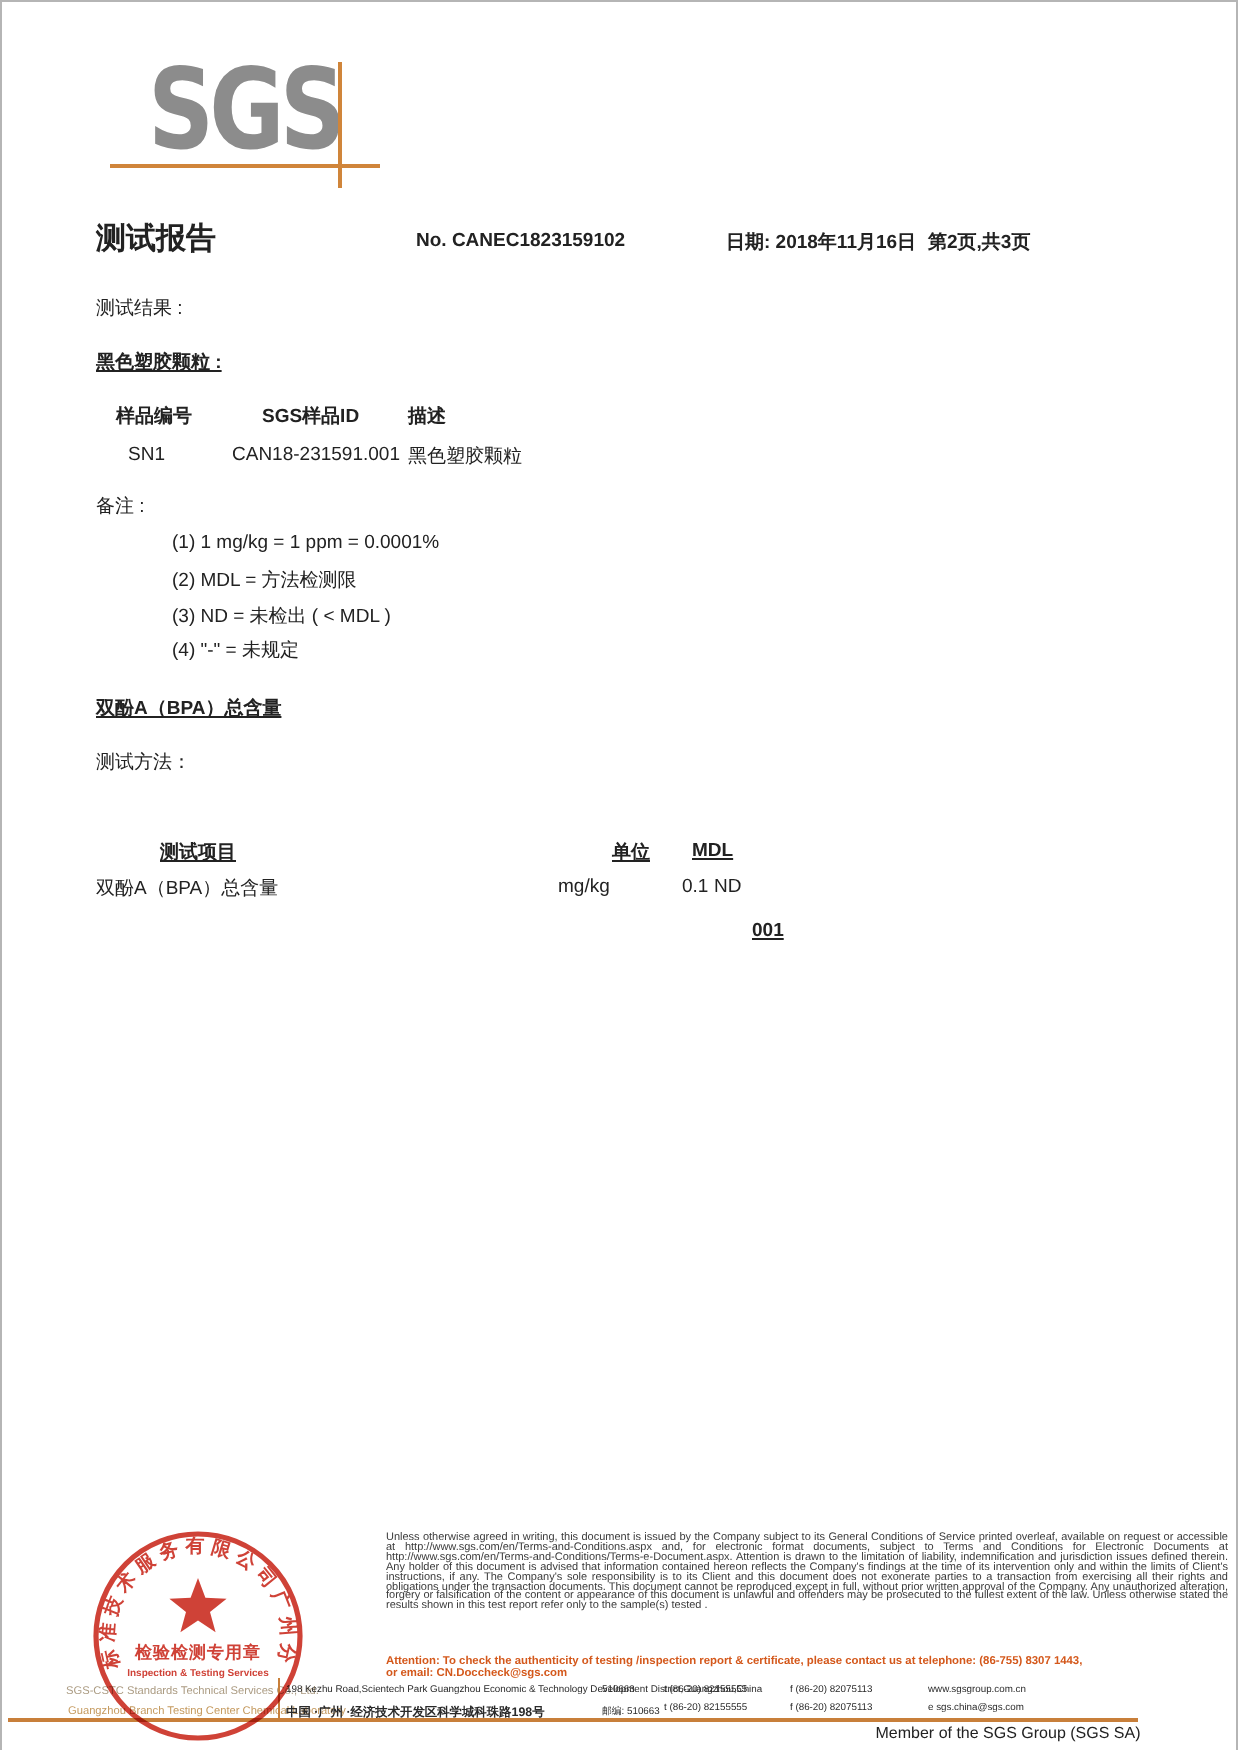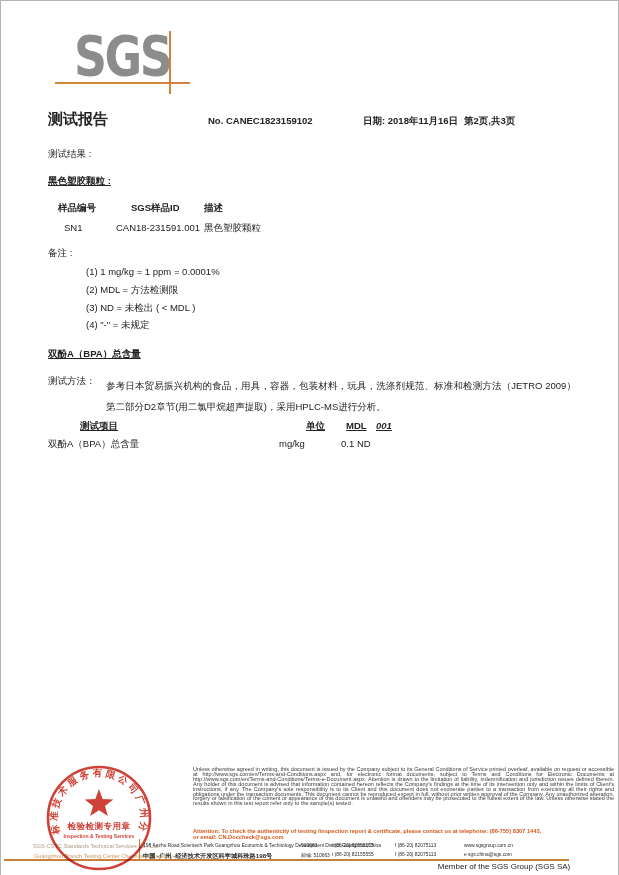--- a/index.html
+++ b/index.html
@@ -31,21 +31,21 @@
   .st-r0{left:63px;} .st-r1{left:115px;} .st-r2{left:203px;}
   .lbl-notes{left:47px;top:246px;}
   .note{left:85px;}
   .note0{top:265px;} .note1{top:283px;} .note2{top:301px;} .note3{top:318px;}
   .bpa-title{left:47px;top:347px;font-weight:bold;text-decoration:underline;}
   .lbl-method{left:47px;top:374px;}
   .method-text{left:105px;top:374px;width:470px;white-space:normal;line-height:21px;
     font-size:9.5px;color:#222;text-align:justify;}
   .rt-h{top:419px;font-weight:bold;text-decoration:underline;padding-left:27px;}
   .rt-h0{left:52px;} .rt-h1{left:278px;} .rt-h2{left:318px;}
-  .rt-h3{left:348px;font-style:italic;}
+  .rt-h3{left:348px;margin-top:40px;}
   .rt-r{top:437px;}
   .rt-r0{left:47px;} .rt-r1{left:278px;} .rt-r2{left:322px;margin-left:18px;} .rt-r3{left:356px;}
   
   .company{font-size:5.6px;line-height:6px;}
   .company1{left:32px;top:842px;color:#ab9b82;}
   .company2{left:33px;top:852px;color:#c59a5f;}
   .disclaimer{left:192px;top:766px;width:421px;white-space:normal;
     font-size:5.5px;line-height:4.9px;text-align:justify;color:#3b3b3b;}
   .attn{color:#d4581b;font-weight:bold;font-size:5.7px;}
   .attn1{left:192px;top:827px;}
@@ -85,21 +85,20 @@
   <div class="abs body-t st-r st-r2">黑色塑胶颗粒</div>
 
   <div class="abs body-t lbl-notes">备注 :</div>
   <div class="abs body-t note note0">(1) 1 mg/kg = 1 ppm = 0.0001%</div>
   <div class="abs body-t note note1">(2) MDL = 方法检测限</div>
   <div class="abs body-t note note2">(3) ND = 未检出 ( &lt; MDL )</div>
   <div class="abs body-t note note3">(4) "-" = 未规定</div>
 
   <div class="abs body-t bpa-title">双酚A（BPA）总含量</div>
   <div class="abs body-t lbl-method">测试方法：</div>
-  <div class="abs method-text">参考日本贸易振兴机构的食品，用具，容器，包装材料，玩具，洗涤剂规范、标准和检测方法（JETRO 2009）第二部分D2章节(用二氯甲烷超声提取)，采用HPLC-MS进行分析。</div>
 
   <div class="abs body-t rt-h rt-h0">测试项目</div>
   <div class="abs body-t rt-h rt-h1">单位</div>
   <div class="abs body-t rt-h rt-h2">MDL</div>
   <div class="abs body-t rt-h rt-h3">001</div>
   <div class="abs body-t rt-r rt-r0">双酚A（BPA）总含量</div>
   <div class="abs body-t rt-r rt-r1">mg/kg</div>
   <div class="abs body-t rt-r rt-r2">0.1</div>
   <div class="abs body-t rt-r rt-r3">ND</div>
 

